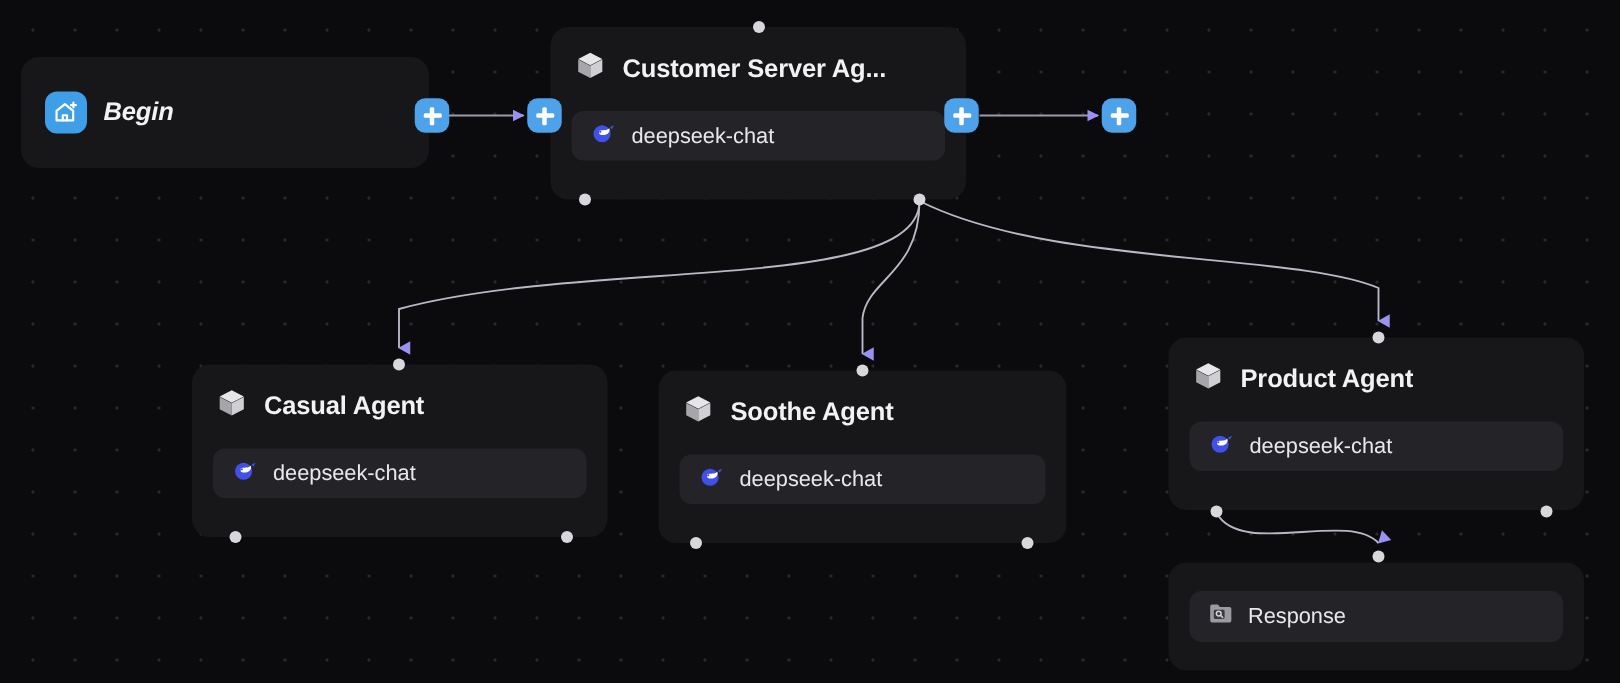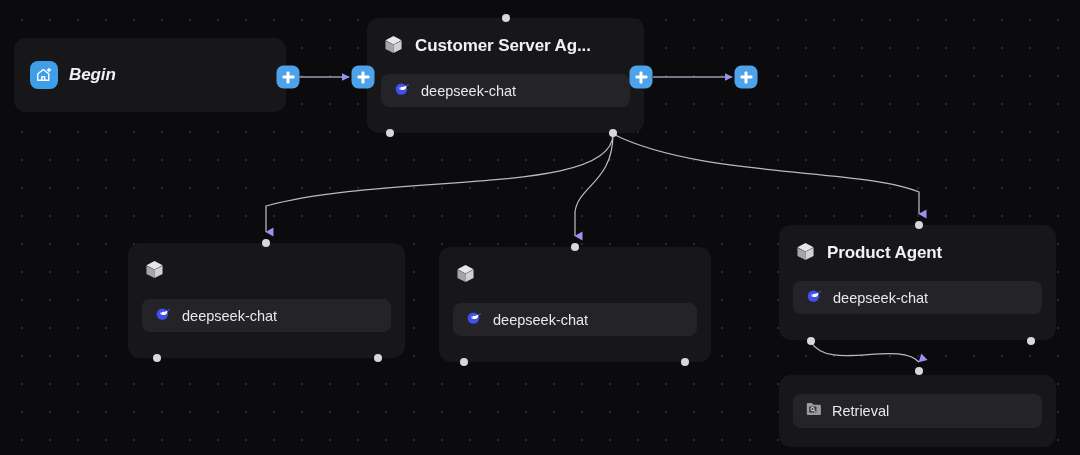--- a/index.html
+++ b/index.html
@@ -176,20 +176,21 @@
 
   <div class="node" style="left:128px; top:243px; width:277px; height:115px;">
     <div class="node-head" style="height:56px;">
       <span class="ic">
         <svg width="21" height="21" viewBox="0 0 24 24">
           <path d="M12 2.4 21.2 7.2 12 12 2.8 7.2Z" fill="#e6e6e8"></path>
           <path d="M2.8 7.6 12 12.4 12 21.8 2.8 17Z" fill="#a5a5aa"></path>
           <path d="M21.2 7.6 12 12.4 12 21.8 21.2 17Z" fill="#cfcfd4"></path>
         </svg>
       </span>
+      <span class="node-title">Casual Agent</span>
     </div>
     <div class="chip">
       <span class="ic">
         <svg width="19" height="19" viewBox="0 0 24 24">
           <circle cx="10.6" cy="12.8" r="7.2" fill="#4050e8"></circle>
           <path d="M8.2 10.4 C11 9.4 14.6 10.4 16.8 8.2 c.5 1.9-.3 3.6-1.6 4.6 -1.9 1.5-4.8 1.6-7 .2Z" fill="#ffffff"></path>
           <path d="M17.2 7.6 c1.1-1 2.4-1.6 3.6-1.7 -.9 1-1.5 2.1-1.8 3.2Z" fill="#4050e8"></path>
           <circle cx="9.1" cy="11.2" r="0.9" fill="#4050e8"></circle>
         </svg>
       </span>
@@ -202,20 +203,21 @@
 
   <div class="node" style="left:439px; top:247px; width:272px; height:115px;">
     <div class="node-head" style="height:56px;">
       <span class="ic">
         <svg width="21" height="21" viewBox="0 0 24 24">
           <path d="M12 2.4 21.2 7.2 12 12 2.8 7.2Z" fill="#e6e6e8"></path>
           <path d="M2.8 7.6 12 12.4 12 21.8 2.8 17Z" fill="#a5a5aa"></path>
           <path d="M21.2 7.6 12 12.4 12 21.8 21.2 17Z" fill="#cfcfd4"></path>
         </svg>
       </span>
+      <span class="node-title">Soothe Agent</span>
     </div>
     <div class="chip">
       <span class="ic">
         <svg width="19" height="19" viewBox="0 0 24 24">
           <circle cx="10.6" cy="12.8" r="7.2" fill="#4050e8"></circle>
           <path d="M8.2 10.4 C11 9.4 14.6 10.4 16.8 8.2 c.5 1.9-.3 3.6-1.6 4.6 -1.9 1.5-4.8 1.6-7 .2Z" fill="#ffffff"></path>
           <path d="M17.2 7.6 c1.1-1 2.4-1.6 3.6-1.7 -.9 1-1.5 2.1-1.8 3.2Z" fill="#4050e8"></path>
           <circle cx="9.1" cy="11.2" r="0.9" fill="#4050e8"></circle>
         </svg>
       </span>
@@ -256,21 +258,21 @@
   <div class="node" style="left:779px; top:375px; width:277px; height:72px;">
     <div class="chip" style="margin-top:19px; height:34px;">
       <span class="ic">
         <svg width="18" height="18" viewBox="0 0 24 24">
           <path d="M2.4 5.6 a1.6 1.6 0 0 1 1.6-1.6 h5.2 l1.9 2.2 h8.5 a1.6 1.6 0 0 1 1.6 1.6 v10.6 a1.6 1.6 0 0 1-1.6 1.6 H4 a1.6 1.6 0 0 1-1.6-1.6Z" fill="#9a9aa0"></path>
           <rect x="5.6" y="8.6" width="9.6" height="8.2" rx="1.2" fill="#3a3a40"></rect>
           <circle cx="10.0" cy="12.1" r="2.1" fill="none" stroke="#d4d4d8" stroke-width="1.35"></circle>
           <path d="M11.6 13.7 L13.5 15.5" stroke="#d4d4d8" stroke-width="1.35" stroke-linecap="round"></path>
         </svg>
       </span>
-      <span class="chip-label">Retrieval</span>
+      <span class="chip-label">Response</span>
     </div>
     <span class="handle" style="left:140px; top:-4px;"></span>
   </div>
 
   <div class="plus" style="left:288px; top:77px;"></div>
   <div class="plus" style="left:363px; top:77px;"></div>
   <div class="plus" style="left:641px; top:77px;"></div>
   <div class="plus" style="left:746px; top:77px;"></div>
 
 </div>

